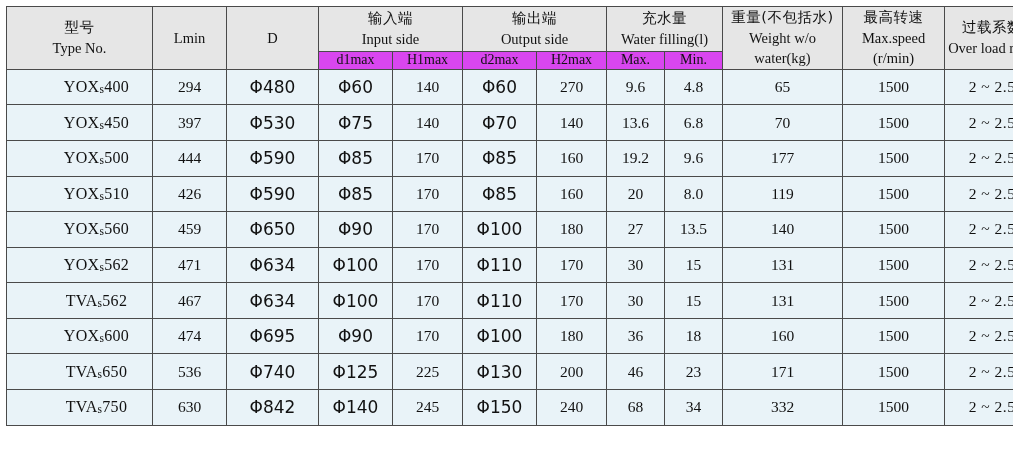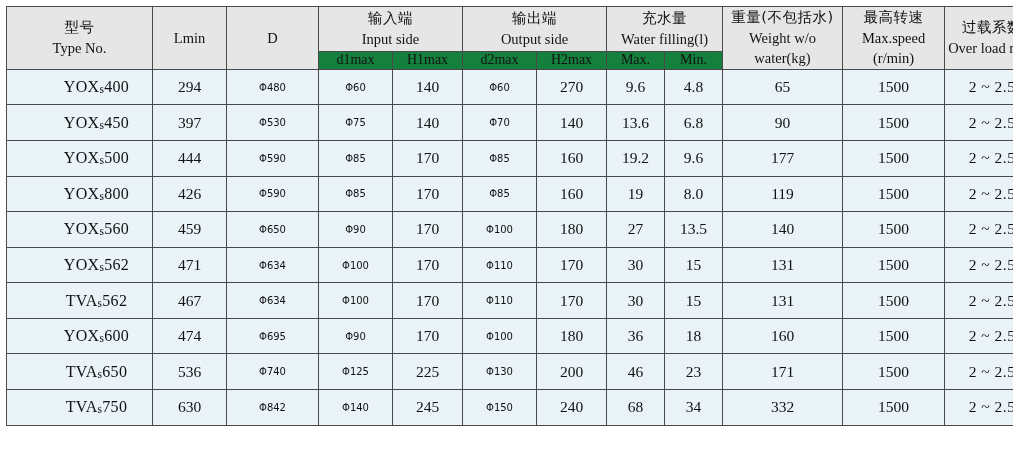--- a/index.html
+++ b/index.html
@@ -49,39 +49,39 @@
     font-size: 14.5px;
     letter-spacing: 0.5px;
   }
   .hdr-en {
     display: block;
     font-family: "Liberation Serif", serif;
     font-size: 14.5px;
   }
   .hdr-sub {
     font-size: 14px;
-    background: #15803d;
+    background: #d946ef;
   }
   tbody td {
     background: #e9f3f8;
     font-size: 15.5px;
     height: 34.6px;
   }
   tbody td.type {
     font-size: 16px;
     letter-spacing: 0.3px;
     padding-left: 36px;
   }
   tbody td.type .sub {
     font-size: 11.5px;
     vertical-align: -0.12em;
   }
   .phi {
     font-family: "DejaVu Sans", sans-serif;
-    font-size: 10px;
+    font-size: 17px;
   }
   .ratio {
     letter-spacing: 0.5px;
   }
   
   col.c-type   { width: 146px; }
   col.c-lmin   { width: 74px; }
   col.c-d      { width: 92px; }
   col.c-d1     { width: 74px; }
   col.c-h1     { width: 70px; }
@@ -178,49 +178,49 @@
       <tr>
         <td class="type"><span>YOX</span><span class="sub">s</span><span>450</span></td>
         <td>397</td>
         <td class="phi">Φ530</td>
         <td class="phi">Φ75</td>
         <td>140</td>
         <td class="phi">Φ70</td>
         <td>140</td>
         <td>13.6</td>
         <td>6.8</td>
-        <td>90</td>
+        <td>70</td>
         <td>1500</td>
         <td class="ratio">2 ~ 2.5</td>
       </tr>
 
       <tr>
         <td class="type"><span>YOX</span><span class="sub">s</span><span>500</span></td>
         <td>444</td>
         <td class="phi">Φ590</td>
         <td class="phi">Φ85</td>
         <td>170</td>
         <td class="phi">Φ85</td>
         <td>160</td>
         <td>19.2</td>
         <td>9.6</td>
         <td>177</td>
         <td>1500</td>
         <td class="ratio">2 ~ 2.5</td>
       </tr>
 
       <tr>
-        <td class="type"><span>YOX</span><span class="sub">s</span><span>800</span></td>
+        <td class="type"><span>YOX</span><span class="sub">s</span><span>510</span></td>
         <td>426</td>
         <td class="phi">Φ590</td>
         <td class="phi">Φ85</td>
         <td>170</td>
         <td class="phi">Φ85</td>
         <td>160</td>
-        <td>19</td>
+        <td>20</td>
         <td>8.0</td>
         <td>119</td>
         <td>1500</td>
         <td class="ratio">2 ~ 2.5</td>
       </tr>
 
       <tr>
         <td class="type"><span>YOX</span><span class="sub">s</span><span>560</span></td>
         <td>459</td>
         <td class="phi">Φ650</td>

